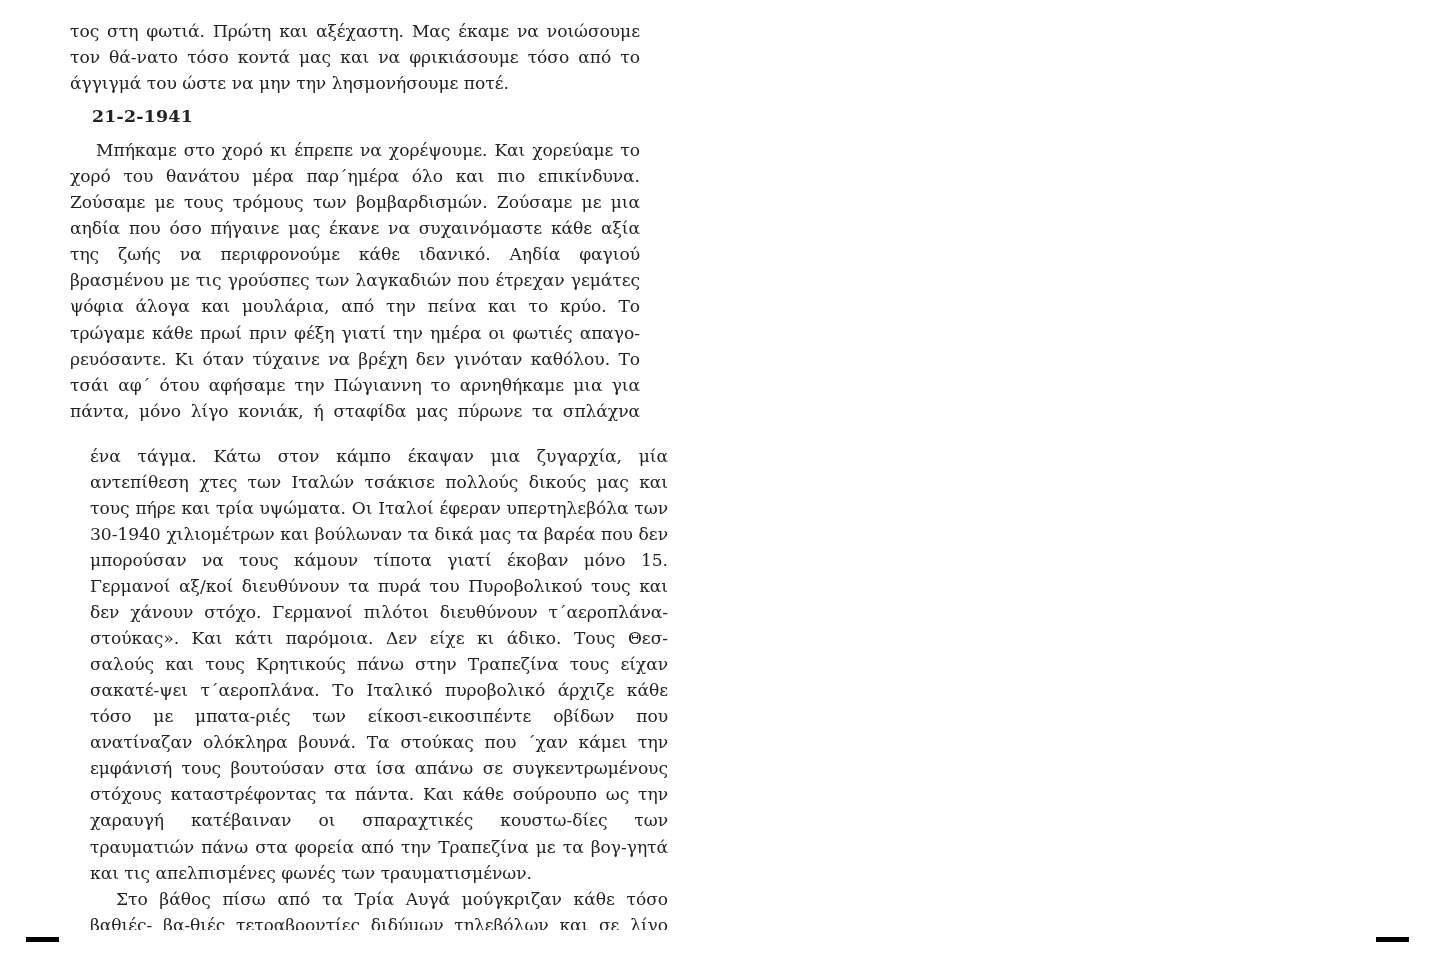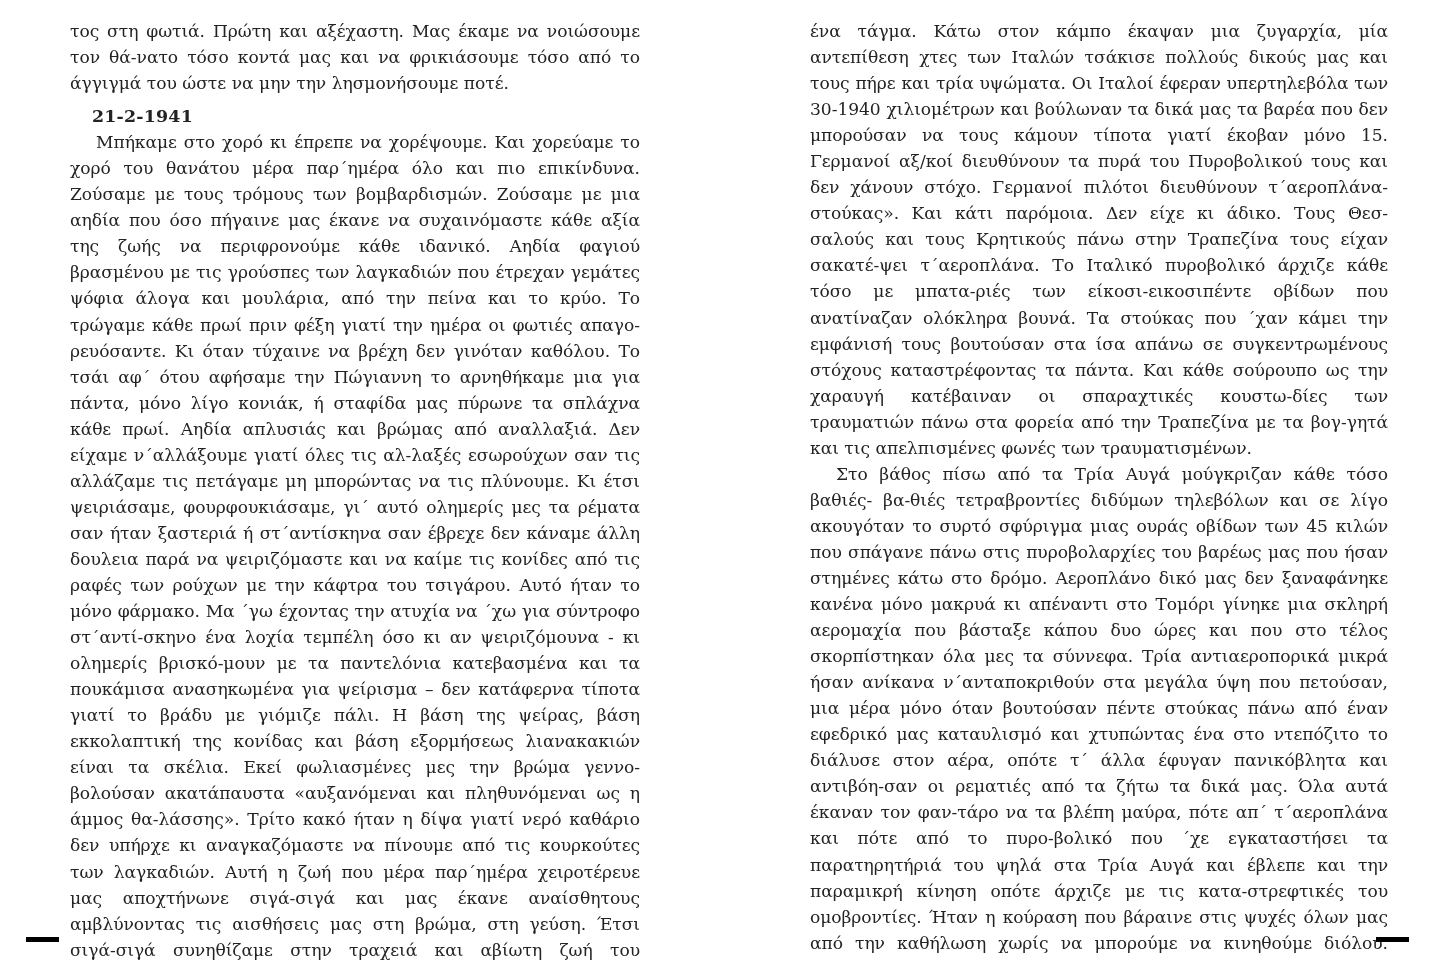--- a/index.html
+++ b/index.html
@@ -20,21 +20,21 @@
     height: 960px;
     background: #ffffff;
   }
   .columns {
     position: absolute;
     top: 0;
     left: 0;
     width: 1440px;
     height: 930px;
     display: flex;
-    flex-direction: row;
+    flex-direction: column;
     align-items: flex-start;
   }
   .column {
     box-sizing: border-box;
     width: 720px;
     padding-top: 18px;
     overflow: hidden;
   }
   .column.left  { padding-left: 70px; padding-right: 80px; }
   .column.right { padding-left: 90px; padding-right: 52px; }
@@ -46,21 +46,21 @@
     font-size: 17.1px;
     line-height: 26.05px;
     letter-spacing: -0.05px;
     word-spacing: 0.2px;
     hyphens: manual;
   }
   .para.indent { text-indent: 26px; }
   .para.noindent { text-indent: 0; }
 
   .date-head {
-    margin: 7px 0 0 0;
+    margin: 7px 0 8px 0;
     padding: 0;
     text-indent: 22px;
     font-size: 17.4px;
     line-height: 26.05px;
     font-weight: bold;
     letter-spacing: 0.2px;
   }
 
   
   .crop-mark {

